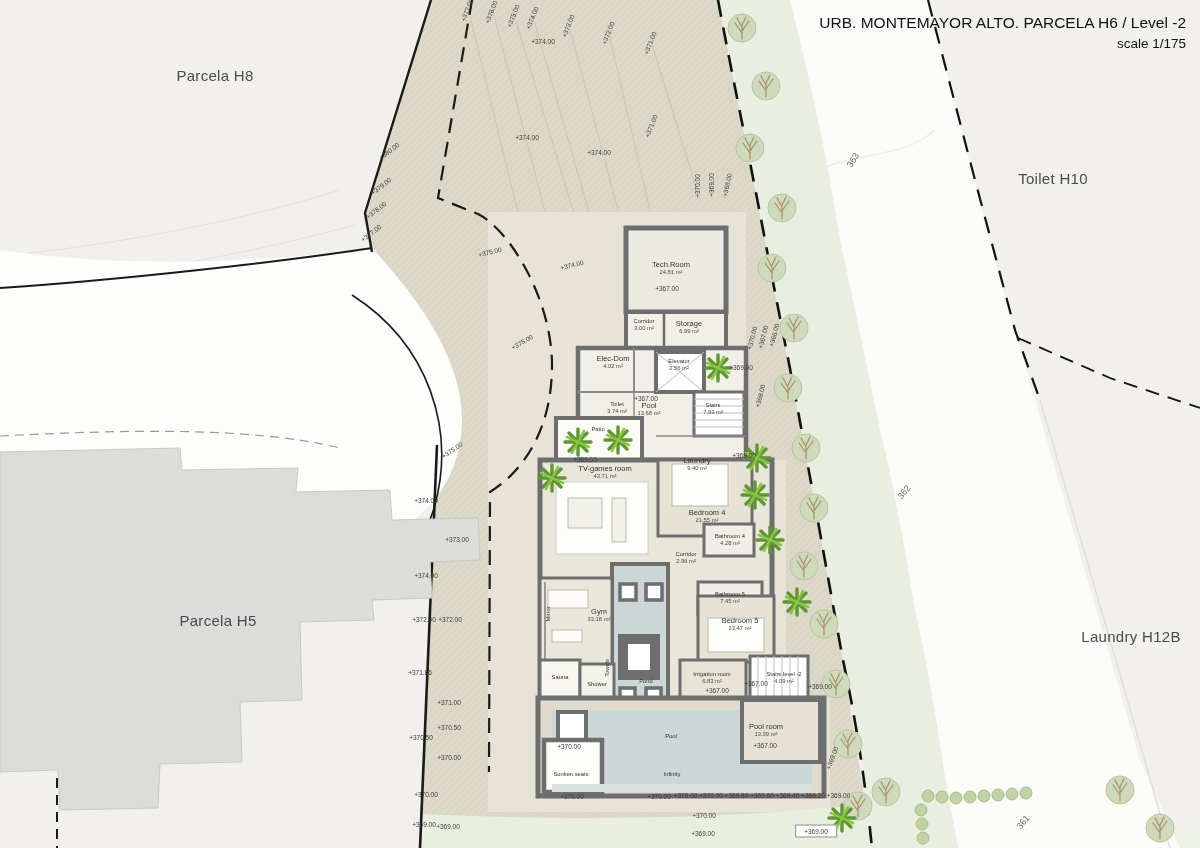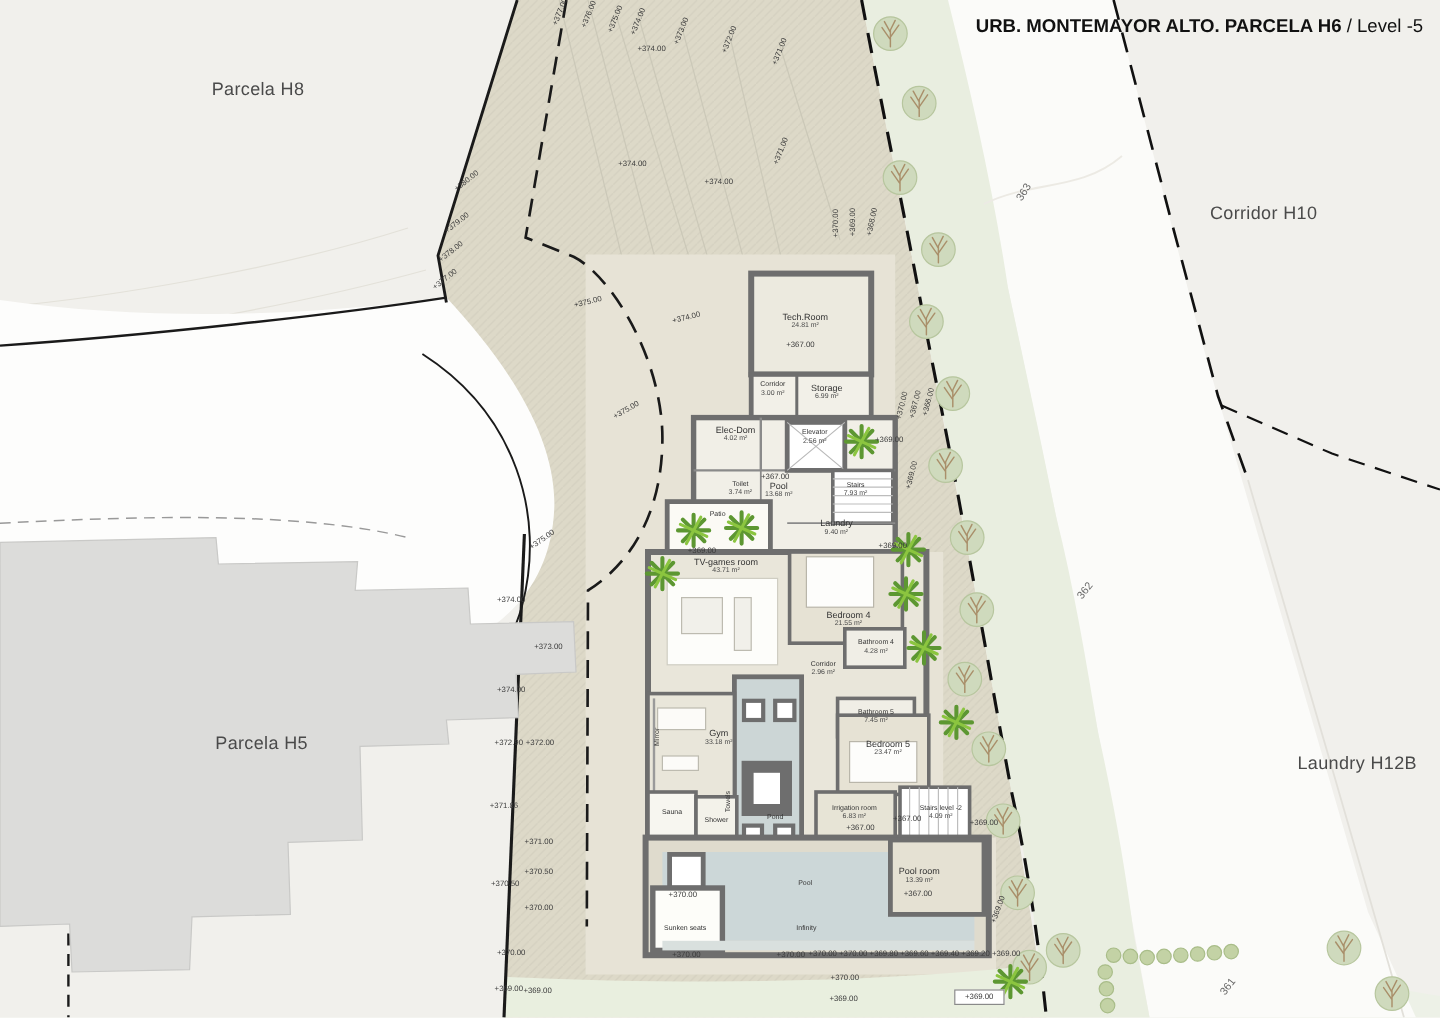--- a/index.html
+++ b/index.html
@@ -11,21 +11,21 @@
   .elev{font-size:6.5px;letter-spacing:0;}
   .elev-box{background:#ffffff;border:1px solid #8a8a8a;padding:2px 8px;font-size:6.5px;}
   .parcel{font-size:15px;color:#4a4a4a;letter-spacing:.3px;}
   .road{font-size:9px;color:#6a6a6a;}
   .room{text-align:center;line-height:1.25;}
   .room-name{font-size:7.5px;color:#333;}
   .room-area{font-size:5.8px;color:#4a4a4a;}
   .small .room-name{font-size:5.8px;}
   .title-block{position:absolute;right:14px;top:14px;text-align:right;color:#111;}
   .title-line{font-size:15.5px;}
-  .title-line .bold{font-weight:bold;}
+  .title-line .bold{font-weight:normal;}
   .scale-line{font-size:13.5px;margin-top:4px;}
 </style>
 </head>
 <body>
 
 <div class="stage">
 
 <svg width="1200" height="848" viewBox="0 0 1200 848">
   <defs>
     <pattern id="hatch" width="7" height="7" patternUnits="userSpaceOnUse">
@@ -252,21 +252,21 @@
       <div class="lbl elev" style="left: 569px; top: 746px;">+370.00</div>
       <div class="lbl elev" style="left: 765px; top: 745px;">+367.00</div>
       <div class="lbl elev" style="left: 832px; top: 758px; transform: translate(-50%, -50%) rotate(-70deg);">+369.00</div>
       <div class="lbl elev" style="left: 572px; top: 796px;">+370.00</div>
       <div class="lbl elev" style="left: 659px; top: 796px;">+370.00</div>
       <div class="lbl elev" style="left: 762px; top: 795px;">+370.00 +370.00 +369.80 +369.60 +369.40 +369.20 +369.00</div>
       <div class="lbl elev" style="left: 704px; top: 815px;">+370.00</div>
       <div class="lbl elev" style="left: 703px; top: 833px;">+369.00</div>
       <div class="lbl elev elev-box" style="left: 816px; top: 831px;">+369.00</div>
       <div class="lbl parcel" style="left: 215px; top: 75px;">Parcela H8</div>
-      <div class="lbl parcel" style="left: 1053px; top: 178px;">Corridor H10</div>
+      <div class="lbl parcel" style="left: 1053px; top: 178px;">Toilet H10</div>
       <div class="lbl parcel" style="left: 218px; top: 620px;">Parcela H5</div>
       <div class="lbl parcel" style="left: 1131px; top: 636px;">Laundry H12B</div>
       <div class="lbl road" style="left: 853px; top: 160px; transform: translate(-50%, -50%) rotate(-58deg);">363</div>
       <div class="lbl road" style="left: 904px; top: 492px; transform: translate(-50%, -50%) rotate(-52deg);">362</div>
       <div class="lbl road" style="left: 1023px; top: 822px; transform: translate(-50%, -50%) rotate(-52deg);">361</div>
       <div class="lbl room" style="left: 671px; top: 268px;">
         <div class="room-name">Tech.Room</div>
         <div class="room-area">24.81 m²</div>
       </div>
       <div class="lbl room small" style="left: 644px; top: 325px;">
@@ -290,21 +290,21 @@
         <div class="room-area">3.74 m²</div>
       </div>
       <div class="lbl room" style="left: 649px; top: 409px;">
         <div class="room-name">Pool</div>
         <div class="room-area">13.68 m²</div>
       </div>
       <div class="lbl room small" style="left: 713px; top: 409px;">
         <div class="room-name">Stairs</div>
         <div class="room-area">7.93 m²</div>
       </div>
-      <div class="lbl room" style="left: 697px; top: 440px;">
+      <div class="lbl room" style="left: 697px; top: 464px;">
         <div class="room-name">Laundry</div>
         <div class="room-area">9.40 m²</div>
       </div>
       <div class="lbl room" style="left: 605px; top: 472px;">
         <div class="room-name">TV-games room</div>
         <div class="room-area">43.71 m²</div>
       </div>
       <div class="lbl room" style="left: 707px; top: 516px;">
         <div class="room-name">Bedroom 4</div>
         <div class="room-area">21.55 m²</div>
@@ -364,16 +364,17 @@
       </div>
       <div class="lbl room small" style="left: 608px; top: 668px; transform: translate(-50%, -50%) rotate(-90deg);">
         <div class="room-name">Towels</div>
       </div>
       <div class="lbl room small" style="left: 598px; top: 430px;">
         <div class="room-name">Patio</div>
       </div>
     </div>
 
 <div class="title-block">
-  <div class="title-line"><span class="bold">URB. MONTEMAYOR ALTO. PARCELA H6</span><span> / Level -5</span></div>
+  <div class="title-line"><span class="bold">URB. MONTEMAYOR ALTO. PARCELA H6</span><span> / Level -2</span></div>
+  <div class="scale-line">scale 1/175</div>
 </div>
 
 </div>
 
 </body></html>

